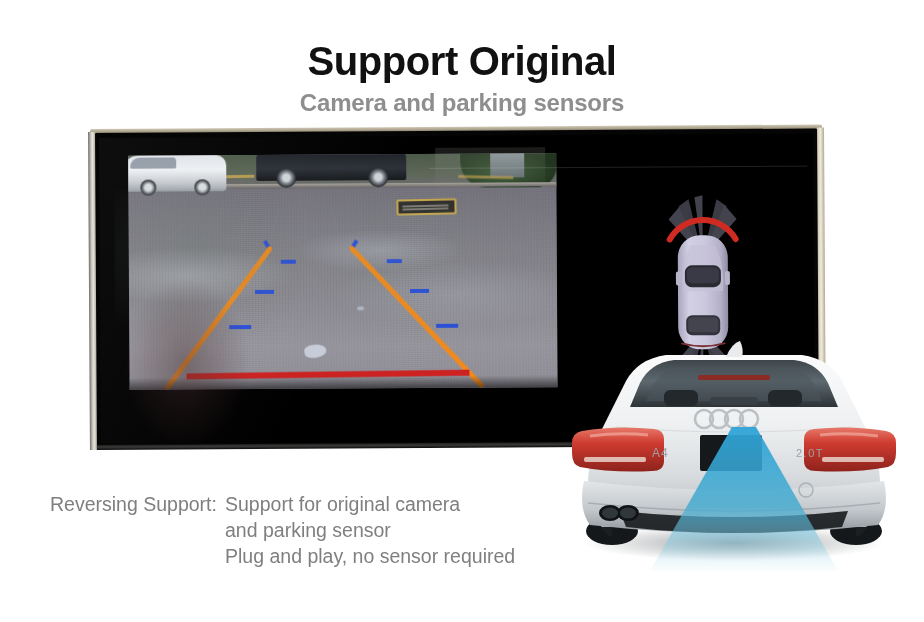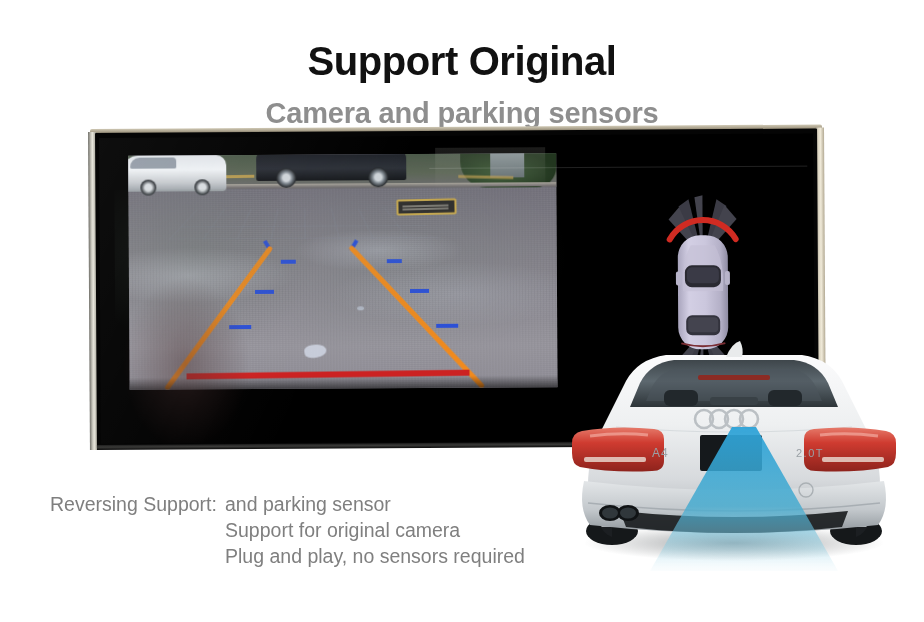--- a/index.html
+++ b/index.html
@@ -22,25 +22,25 @@
   .hdr { position: absolute; left: 0; top: 0; width: 924px; text-align: center; }
   .hdr-title {
     font-size: 40px;
     font-weight: bold;
     color: #111111;
     letter-spacing: -0.4px;
     margin-top: 38px;
     line-height: 46px;
   }
   .hdr-sub {
-    font-size: 29px;
+    font-size: 24px;
     font-weight: 600;
     color: #8e8e8e;
     line-height: 30px;
-    margin-top: 14px;
+    margin-top: 4px;
     letter-spacing: -0.2px;
   }
 
   
   .monitor {
     position: absolute;
     left: 88px;
     top: 129px;
     width: 736px;
     height: 324px;
@@ -452,19 +452,19 @@
     </g>
 
     <circle cx="246" cy="155" r="7" fill="none" stroke="#aab0b4" stroke-width="1.4"></circle>
 
     <path d="M172 92 L196 92 L278 236 L90 236 Z" fill="url(#coneG)"></path>
   </svg>
 
   <div class="caption">
     <div class="cap-label">Reversing Support:</div>
     <div class="cap-lines">
+      <div>Support for original camera</div>
       <div>and parking sensor</div>
-      <div>Support for original camera</div>
-      <div>Plug and play, no sensors required</div>
+      <div>Plug and play, no sensor required</div>
     </div>
   </div>
 
 </div>
 
 </body></html>

